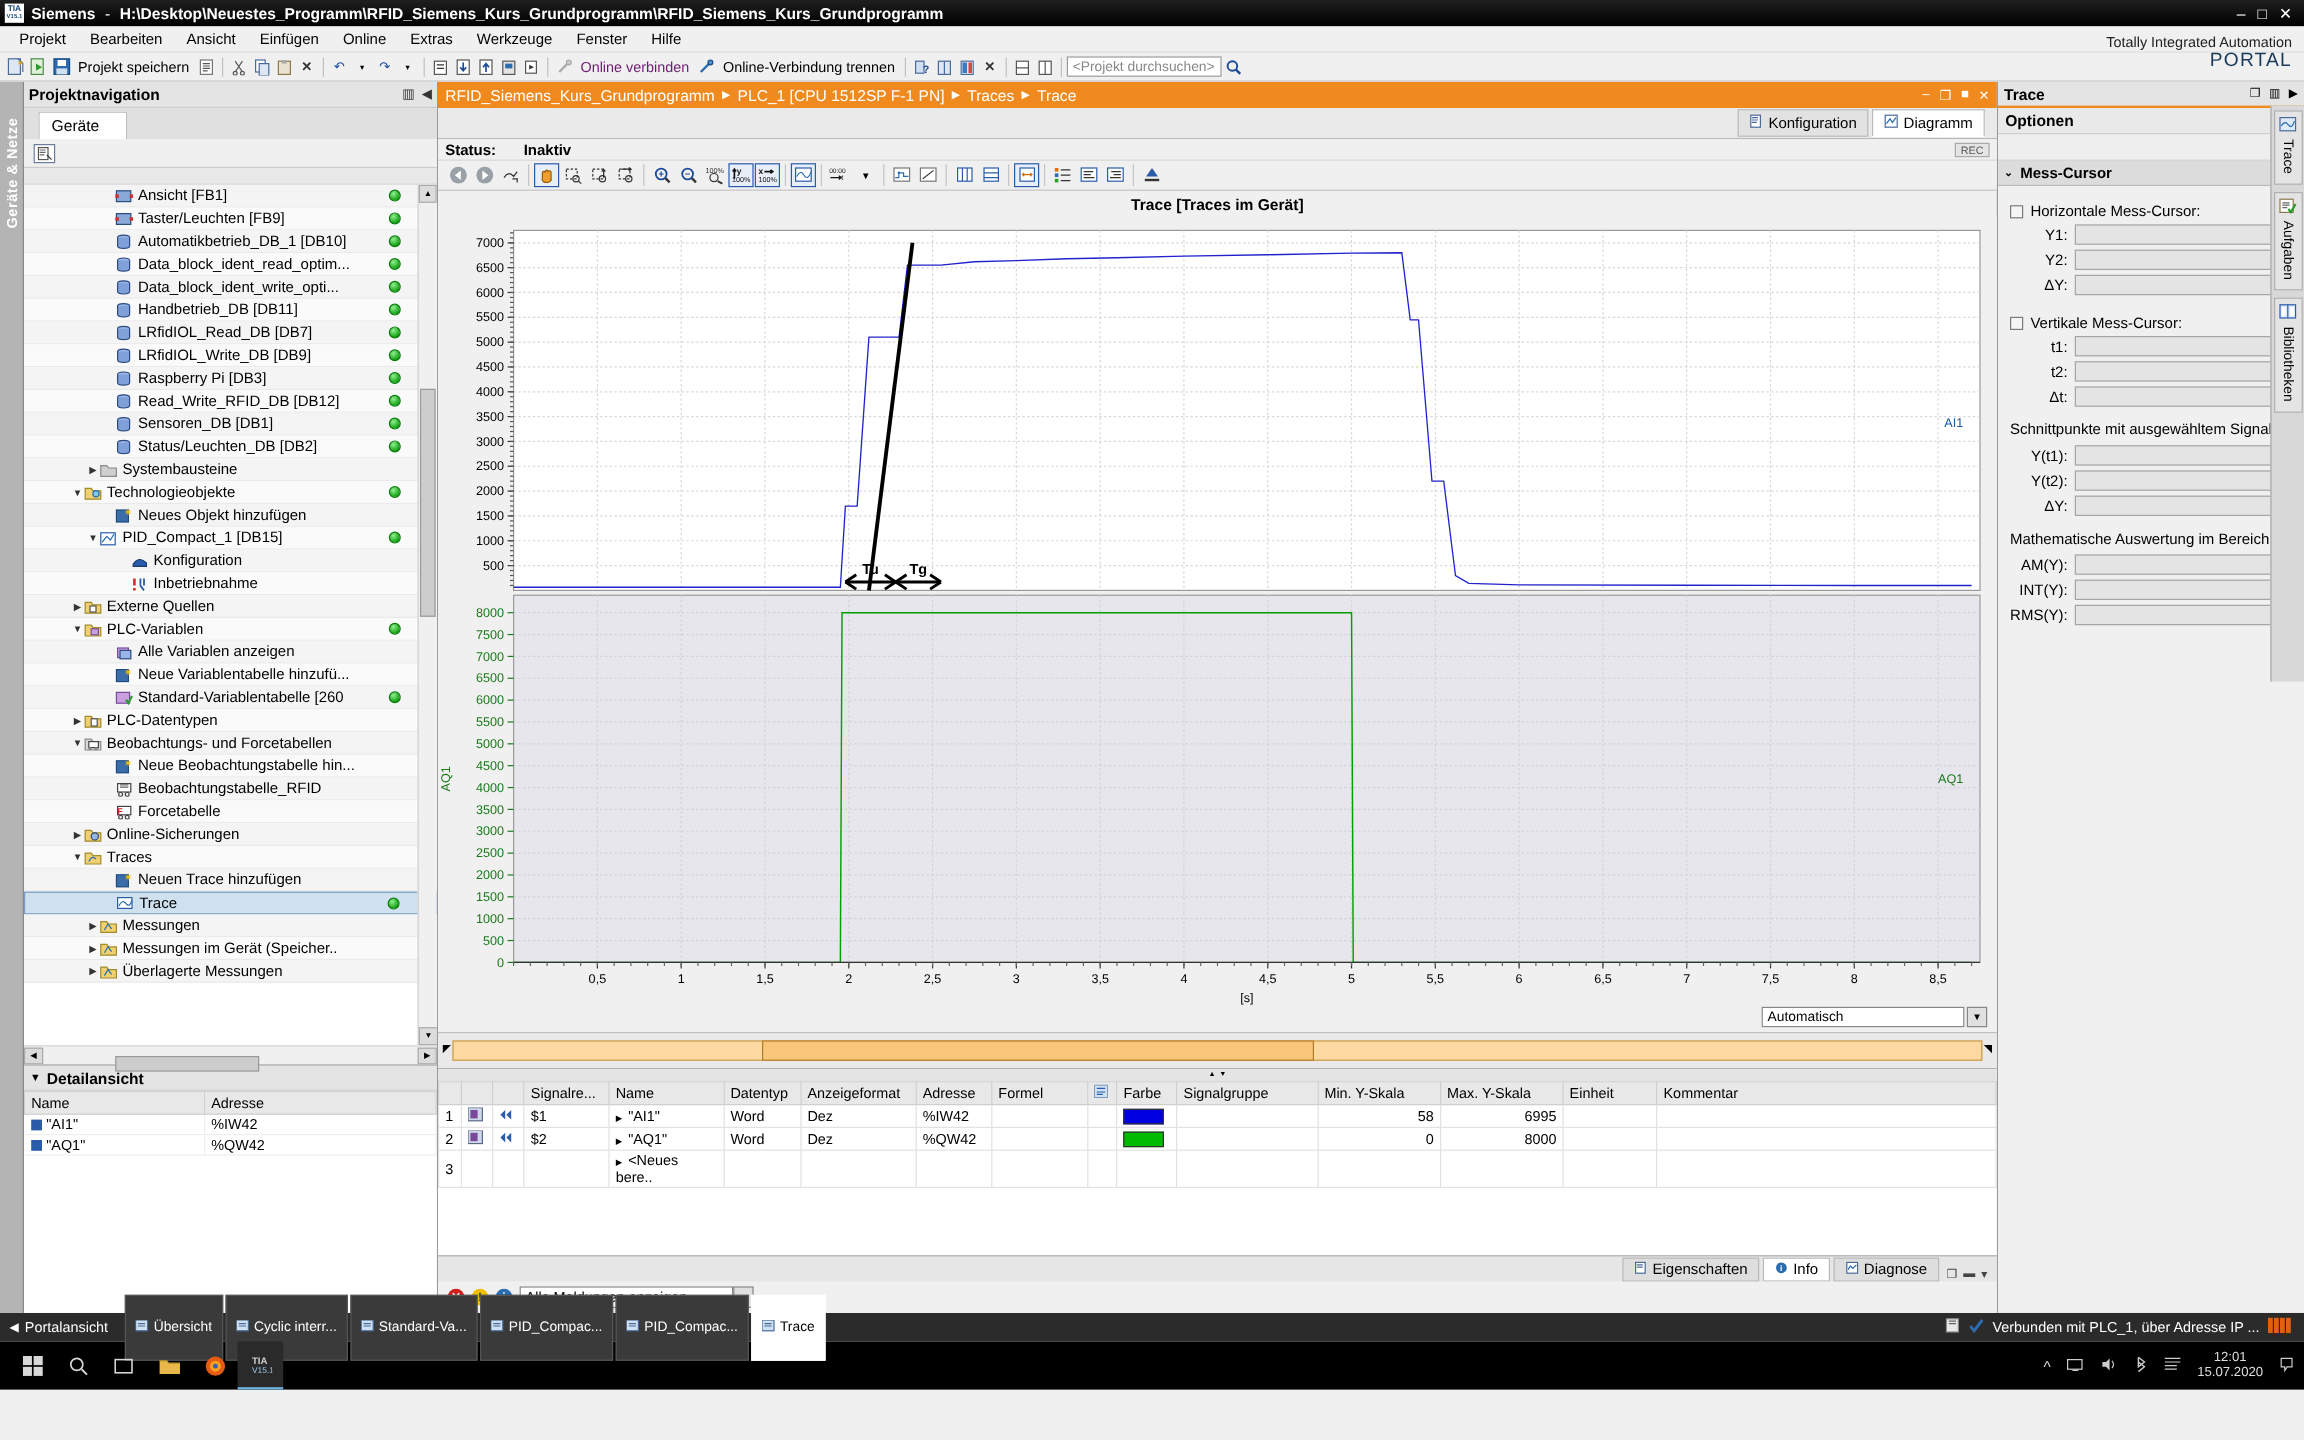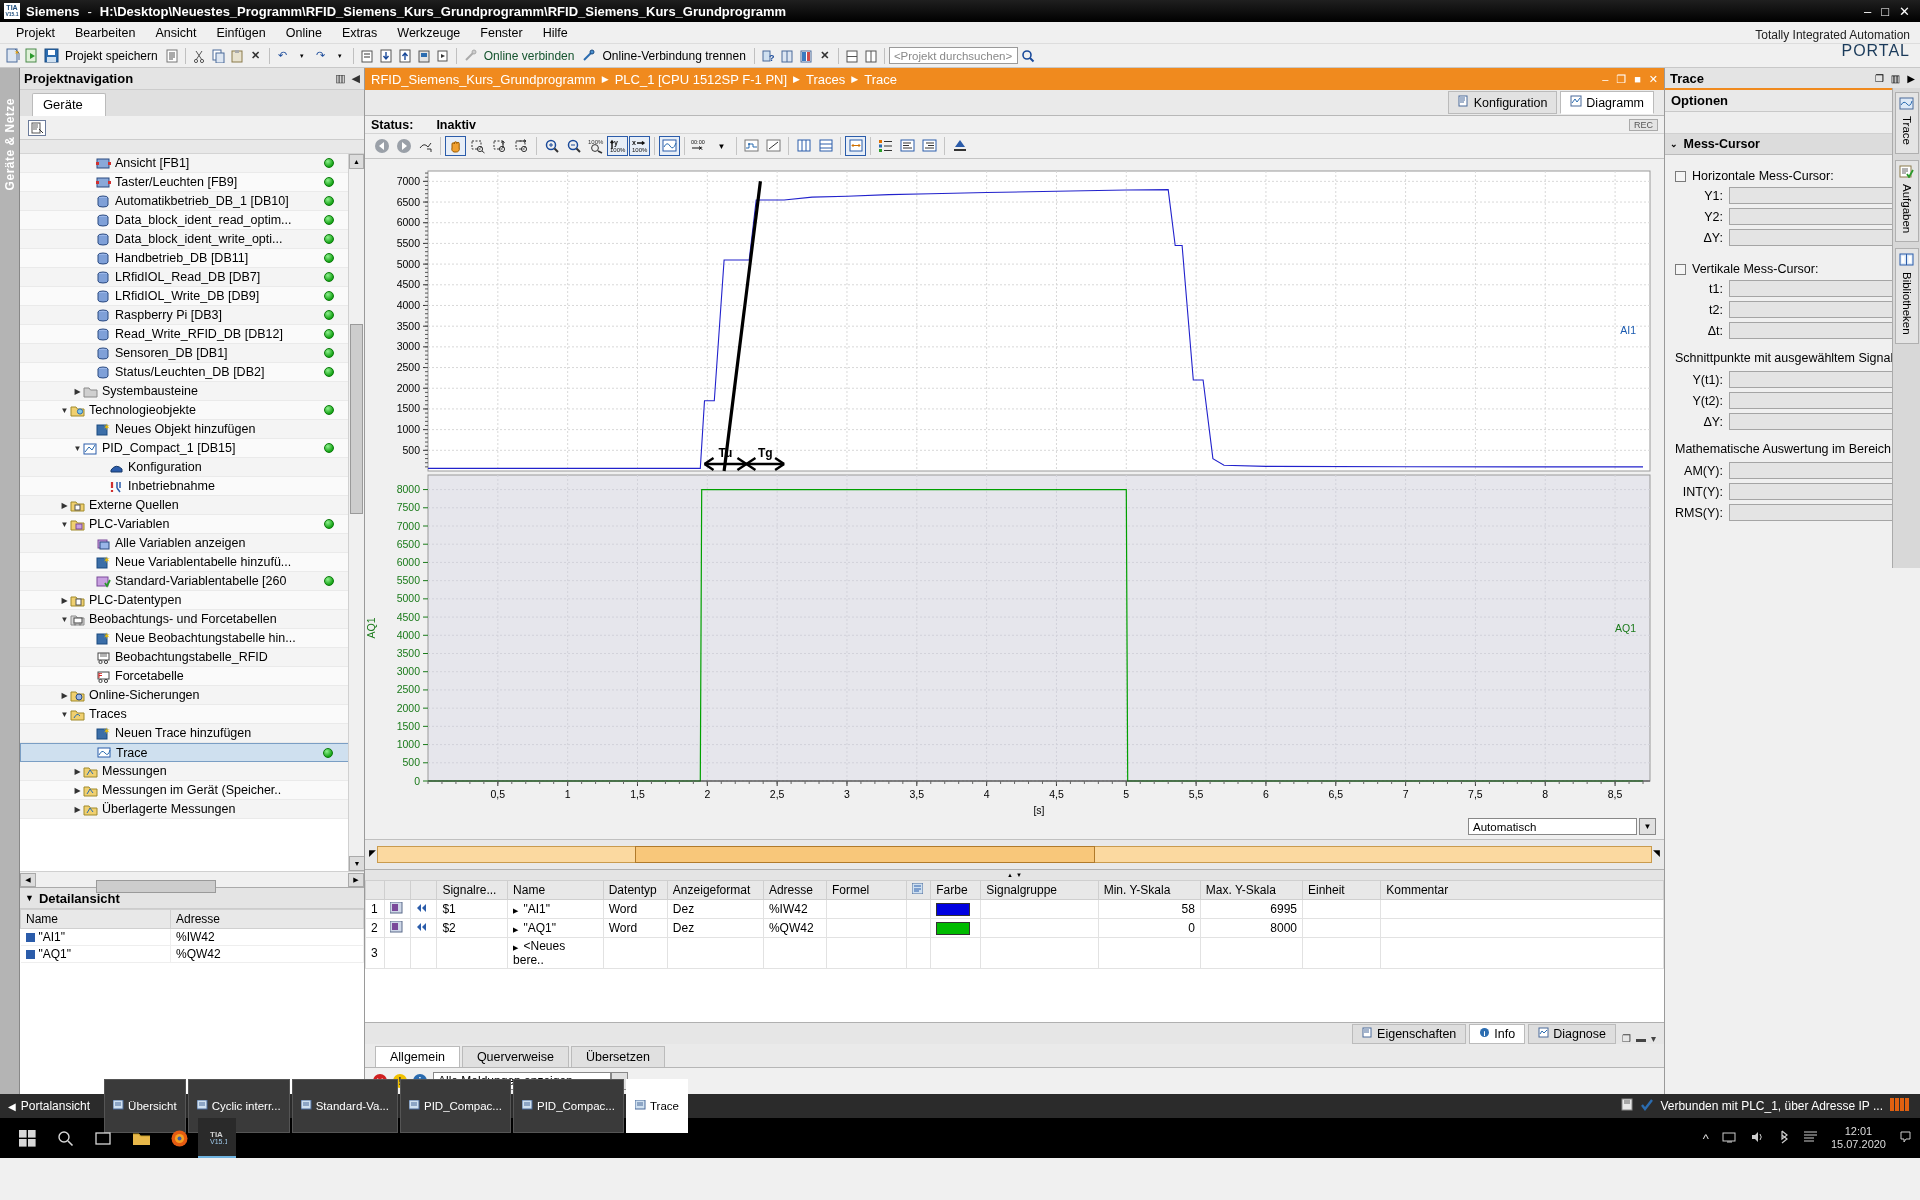--- a/index.html
+++ b/index.html
@@ -21,21 +21,21 @@
     padding-left:6px; border-bottom:1px solid #ddd; }
   #menubar .mi { padding:2px 10px; font-size:12.5px; }
 
   
   #toolbar { height:24px; background:#f0f0f0; display:flex; align-items:center;
     padding-left:4px; gap:1px; border-bottom:1px solid #c8c8c8; position:relative; }
   .tbtn { width:18px; height:18px; display:flex; align-items:center; justify-content:center;
     font-size:11px; }
   .tsep { width:1px; height:16px; background:#c0c0c0; margin:0 3px; }
   .tlabel { font-size:12px; padding:0 4px; }
-  .tlabel.dim { color:#14532d; }
+  .tlabel.dim { color:#701a75; }
   #tia-brand { position:absolute; right:10px; top:-16px; text-align:right; line-height:15px; }
   #tia-brand .l1 { font-size:12px; color:#222; }
   #tia-brand .l2 { font-size:16px; color:#1a3a5a; letter-spacing:1px; }
 
   
   #mainrow { display:flex; height:1026px; }
 
   
   #leftvtab { width:20px; background:#b4b4b4; border-right:1px solid #888;
     display:flex; flex-direction:column; align-items:center; padding-top:30px; }
@@ -991,20 +991,21 @@
         </div>
       <div class="ctbsep"></div>
       <div class="ctb">
           <svg width="16" height="16">
             <path d="M3 9 L8 2 L13 9 Z" fill="#2b5caa"></path>
             <rect x="2" y="11" width="12" height="2" fill="#333"></rect>
           </svg>
         </div>
     </div>
 
+    <div id="charttitle">Trace [Traces im Gerät]</div>
 
     <div id="plotwrap">
       <svg class="plot" id="plotsvg" width="1297" height="660" viewBox="0 0 1297 660">
           <rect x="63" y="12" width="1222" height="300" fill="#ffffff" stroke="#999"></rect>
           <line x1="63" y1="22.34482758620686" x2="1285" y2="22.34482758620686" stroke="#d8d8d8" stroke-dasharray="2,2"></line>
           <line x1="58" y1="22.34482758620686" x2="63" y2="22.34482758620686" stroke="#333"></line>
           <text x="55" y="25.84482758620686" font-size="10.5" fill="#000" text-anchor="end" font-family="Liberation Sans, sans-serif">7000</text>
           <line x1="63" y1="43.0344827586207" x2="1285" y2="43.0344827586207" stroke="#d8d8d8" stroke-dasharray="2,2"></line>
           <line x1="58" y1="43.0344827586207" x2="63" y2="43.0344827586207" stroke="#333"></line>
           <text x="55" y="46.5344827586207" font-size="10.5" fill="#000" text-anchor="end" font-family="Liberation Sans, sans-serif">6500</text>
@@ -1488,25 +1489,20 @@
         </span>
         <span>Diagnose</span>
       </div>
       <span class="icons">
         <span>❐</span>
         <span>▬</span>
         <span>▾</span>
       </span>
     </div>
 
-    <div id="info-sub">
-      <div class="st active">Allgemein</div>
-      <div class="st">Querverweise</div>
-      <div class="st">Übersetzen</div>
-    </div>
 
     <div id="info-filter">
       <span class="circ" style="background:#d02020">✕</span>
       <span class="circ" style="background:#f0c000;color:#333">!</span>
       <span class="circ" style="background:#2b6cb0">i</span>
       <div style="display:flex;align-items:center;">
         <div style="width:178px;height:18px;background:#fff;border:1px solid #888;display:flex;align-items:center;padding:0 4px;font-size:12px;">Alle Meldungen anzeigen</div>
         <div style="width:17px;height:18px;background:#e0e0e0;border:1px solid #888;display:flex;align-items:center;justify-content:center;font-size:8px;">▼</div>
       </div>
     </div>

